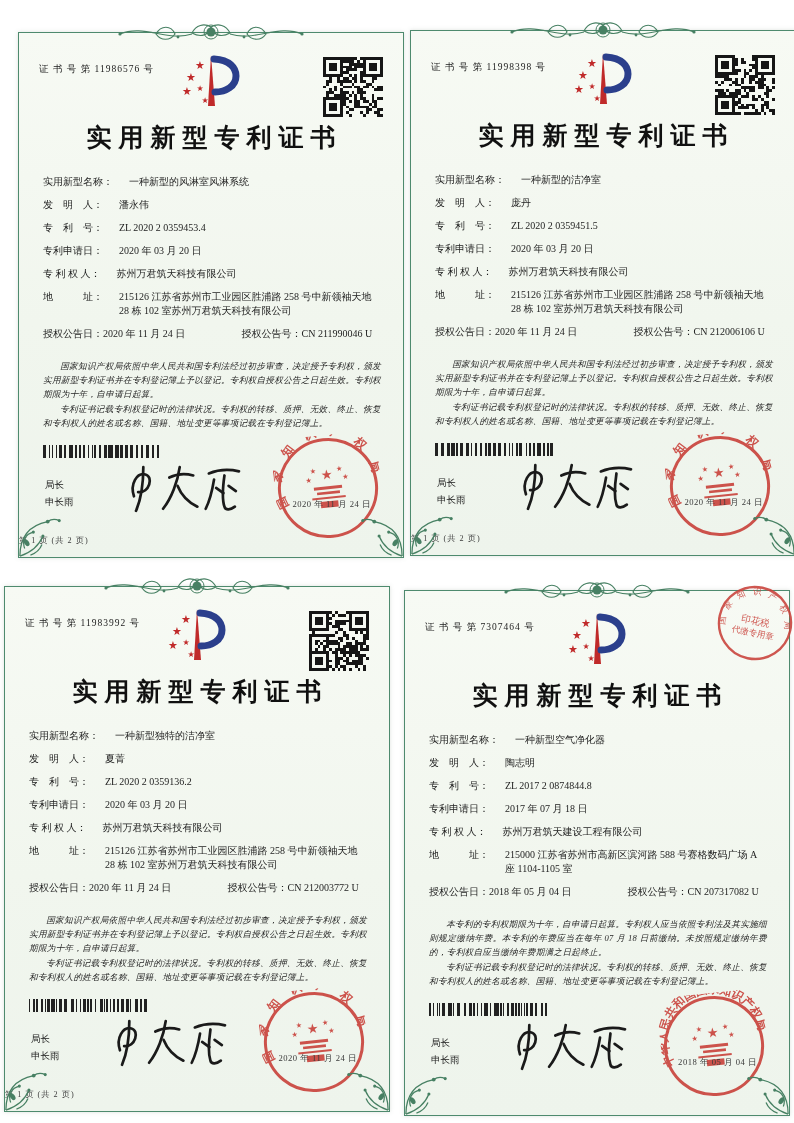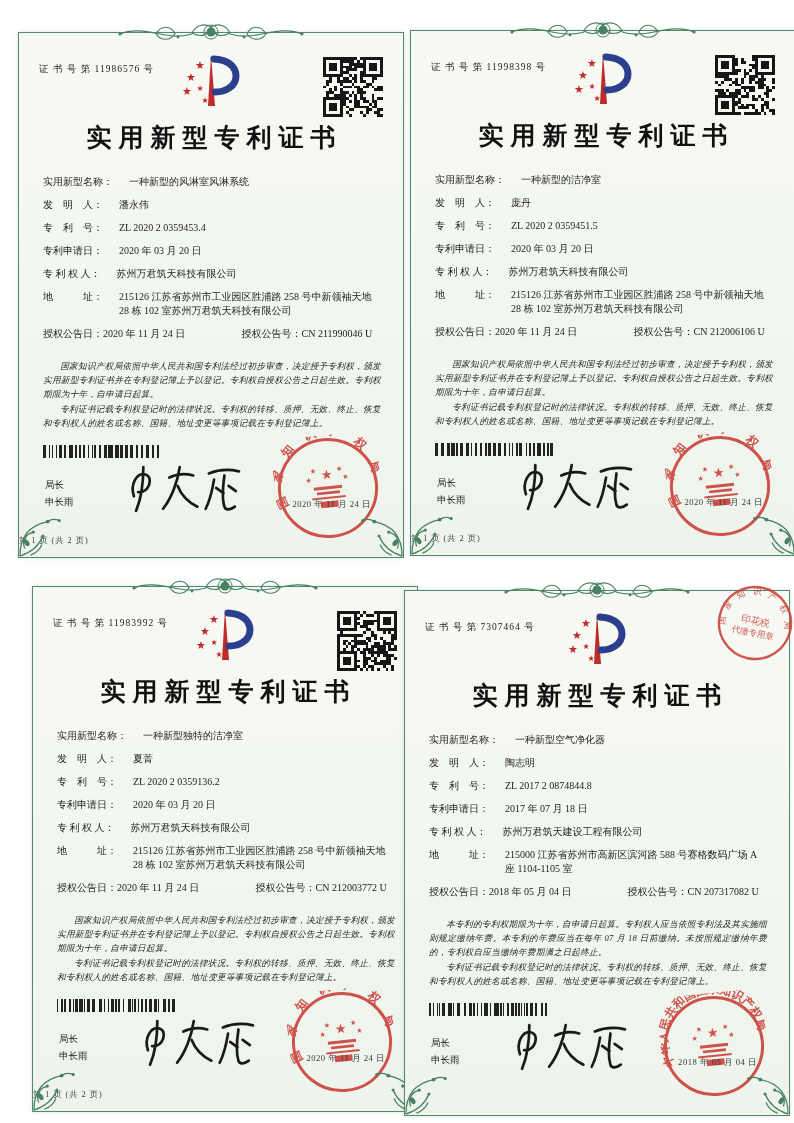--- a/index.html
+++ b/index.html
@@ -6,21 +6,21 @@
   html,body{margin:0;padding:0;background:#ffffff;}
   body{width:794px;height:1123px;overflow:hidden;
        font-family:"Liberation Serif","DejaVu Serif",serif;color:#1c1c1c;}
   #grid{position:relative;width:794px;height:1123px;background:#fff;}
   .cert{position:absolute;width:386px;height:526px;
         background:linear-gradient(180deg,#f7faf4 0%,#f1f6ee 55%,#eef4ec 100%);
         border:1.6px solid #4e8a6e;box-sizing:border-box;
         box-shadow:0 0 4px rgba(120,140,120,.25);}
   .cert:nth-of-type(1){left:18px;top:32px;}
   .cert:nth-of-type(2){left:410px;top:30px;}
-  .cert:nth-of-type(3){left:32px;top:586px;}
+  .cert:nth-of-type(3){left:4px;top:586px;}
   .cert:nth-of-type(4){left:404px;top:590px;}
 
   .garland{position:absolute;top:-13px;left:50%;transform:translateX(-50%);width:190px;height:26px;}
   .corner{position:absolute;bottom:-2px;width:48px;height:48px;}
   .corner.left{left:-2px;}
   .corner.right{right:-2px;transform:scaleX(-1);}
 
   .cert-no{position:absolute;top:30px;left:20px;font-size:9.5px;letter-spacing:1px;color:#222;}
   .logo{position:absolute;top:18px;left:50%;transform:translateX(-50%);width:66px;height:60px;}
   .qr{position:absolute;top:24px;right:20px;width:60px;height:60px;}

